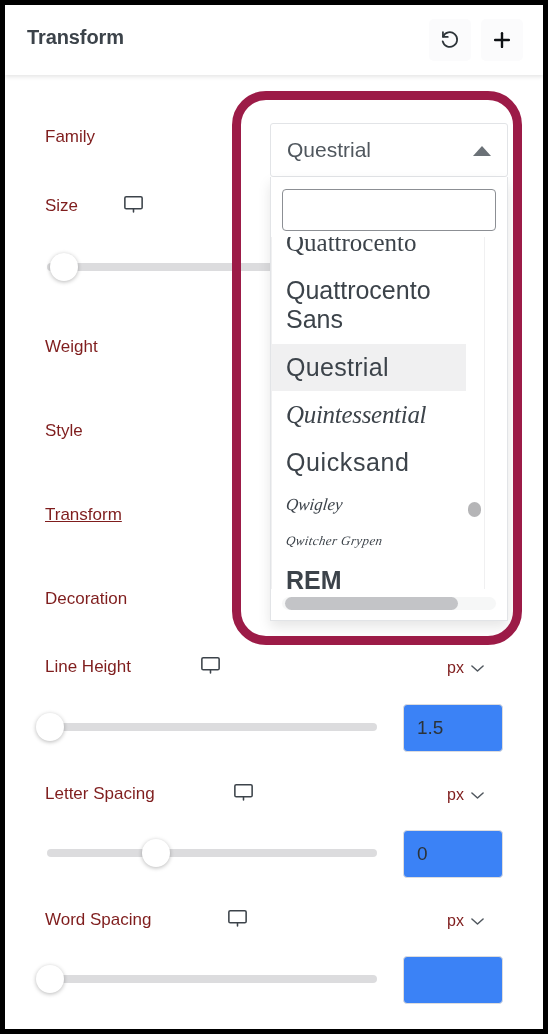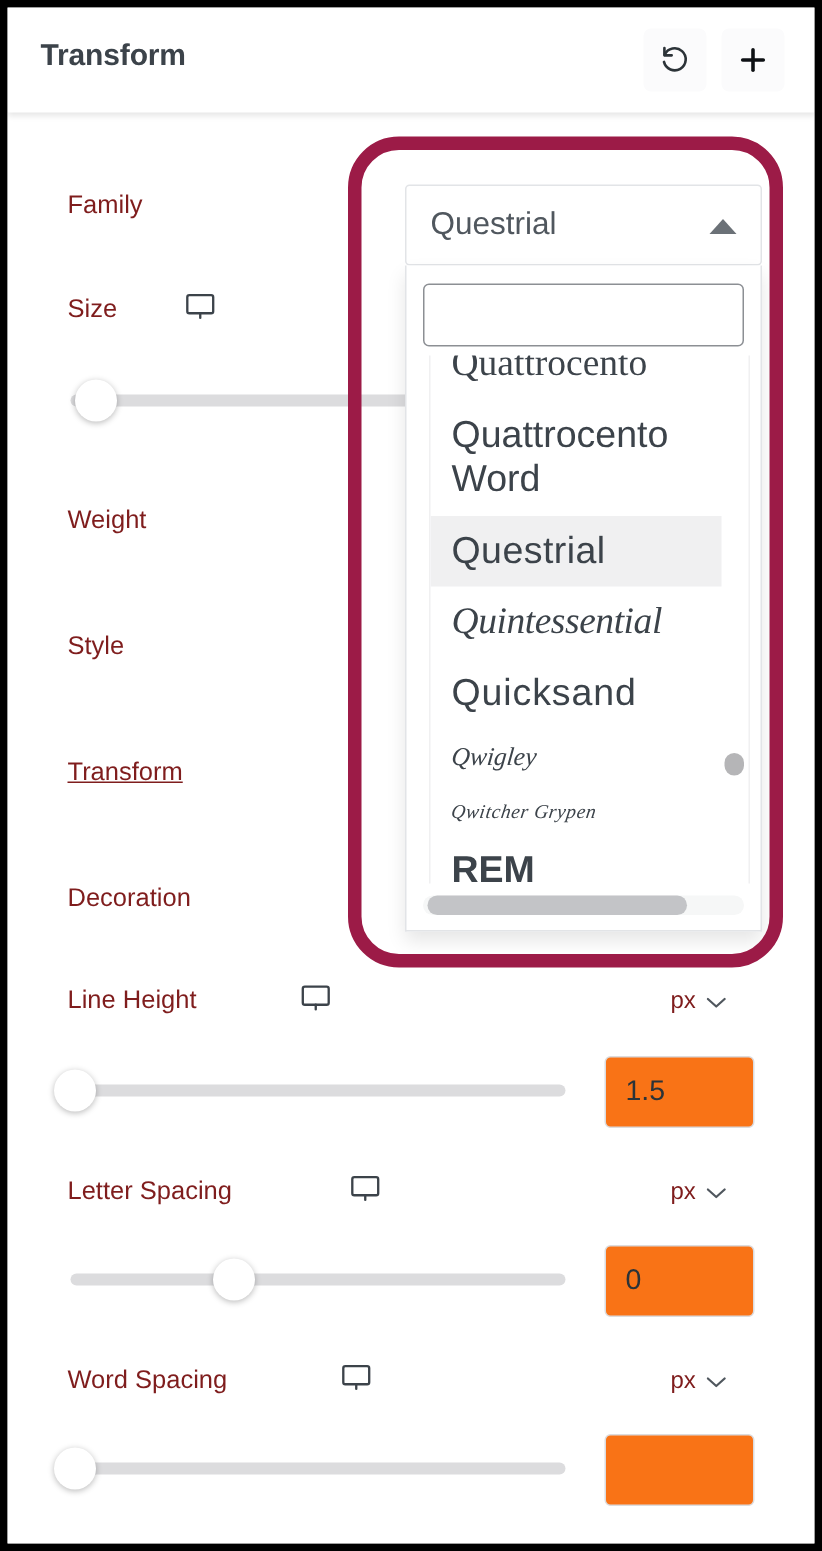--- a/index.html
+++ b/index.html
@@ -102,21 +102,21 @@
     box-shadow: 0 1px 4px rgba(0,0,0,0.28);
   }
 
   
   .num-box {
     position: absolute;
     width: 100px;
     height: 48px;
     border: 1px solid #dcdcde;
     border-radius: 4px;
-    background: #f97316;
+    background: #3b82f6;
     display: flex;
     align-items: center;
     padding-left: 13px;
     font-size: 19px;
     color: #2c3338;
   }
 
   
   .unit {
     position: absolute;
@@ -176,21 +176,21 @@
     border: 1px solid #8c8f94;
     border-radius: 4px;
     background: #fff;
     font-size: 16px;
     padding: 0 10px;
     color: #2c3338;
     outline: none;
   }
   .ff-listclip {
     position: relative;
-    margin: 0 15px;
+    margin: 0 0;
     width: 214px;
     height: 352px;
     overflow: hidden;
     border-left: 1px solid #f0f0f1;
     border-right: 1px solid #f0f0f1;
   }
   .ff-list {
     position: absolute;
     left: 0;
     top: -18px;
@@ -380,21 +380,21 @@
         <span class="ff-caret"></span>
       </div>
 
       <div class="ff-panel">
 
         <input class="ff-search" type="text" placeholder="" style="">
 
         <div class="ff-listclip">
           <div class="ff-list">
             <div class="ff-item f-serif">Quattrocento</div>
-            <div class="ff-item f-sans" style="width:150px;">Quattrocento Word</div>
+            <div class="ff-item f-sans" style="width:150px;">Quattrocento Sans</div>
             <div class="ff-item f-quest sel">Questrial</div>
             <div class="ff-item f-quint">Quintessential</div>
             <div class="ff-item f-quick">Quicksand</div>
             <div class="ff-item f-script1">Qwigley</div>
             <div class="ff-item f-script2">Qwitcher Grypen</div>
             <div class="ff-item f-rem">REM</div>
           </div>
 
           <div class="ff-vscroll">
             <div class="ff-vthumb"></div>

